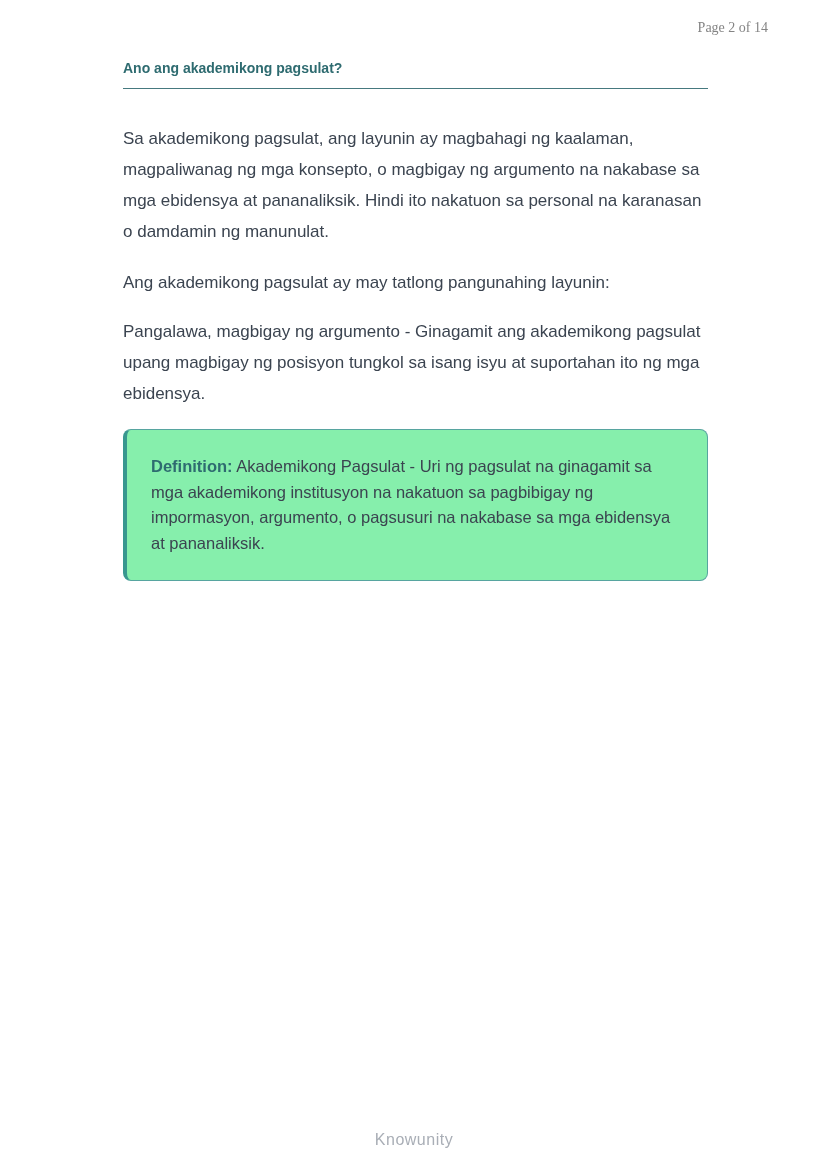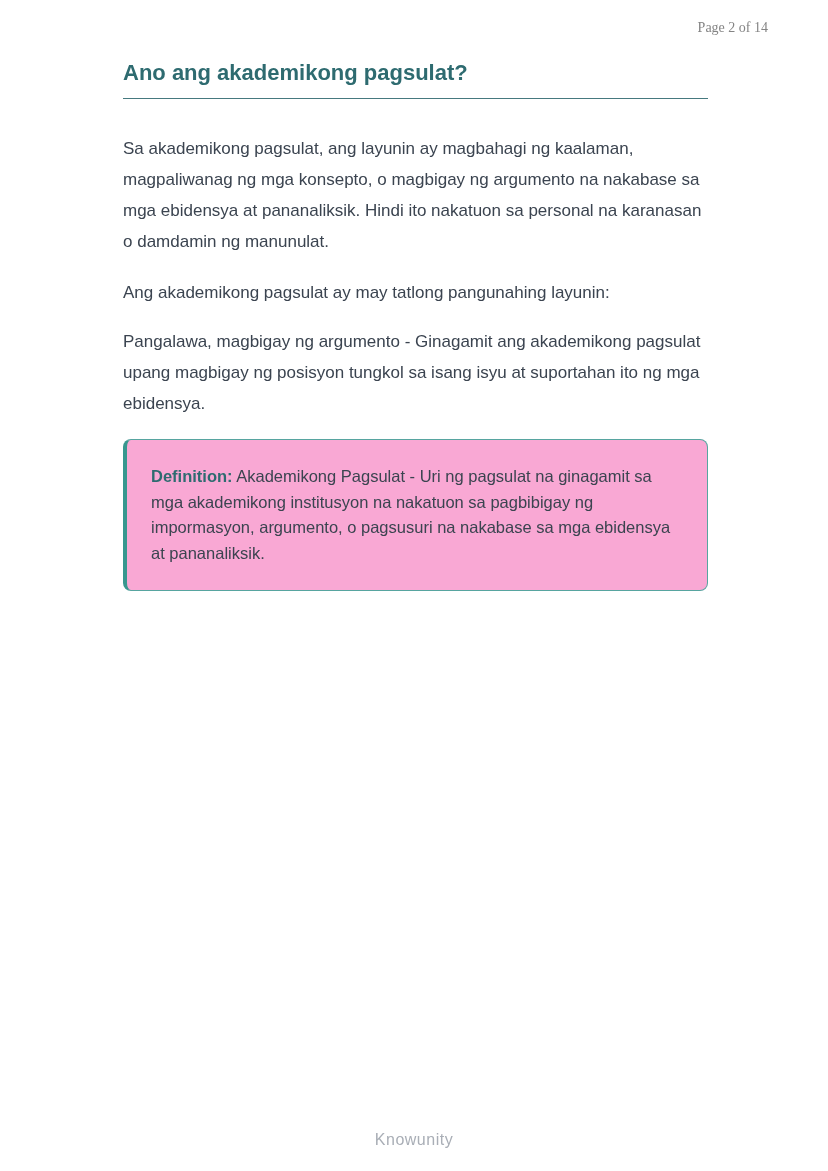--- a/index.html
+++ b/index.html
@@ -18,21 +18,21 @@
     font-size: 14px;
     color: #848484;
   }
   .content {
     position: absolute;
     top: 60px;
     left: 123px;
     width: 585px;
   }
   .section-heading {
-    font-size: 22px;
+    font-size: 14px;
     font-weight: bold;
     color: #2e6b70;
     padding-bottom: 12px;
     border-bottom: 1px solid #46797f;
     margin-bottom: 34px;
   }
   .section-heading.second {
     margin-top: 18px;
   }
   .para {
@@ -41,21 +41,21 @@
     color: #3b4450;
     margin-bottom: 20px;
   }
   .para.tight { margin-bottom: 18px; }
   .definition-box {
     margin-top: 14px;
     border: 1px solid #57a5a0;
     border-left: 4px solid #38978f;
     border-radius: 8px;
     padding: 24px 28px 24px 24px;
-    background: #f9a8d4;
+    background: #86efac;
   }
   .definition-text {
     font-size: 16.5px;
     line-height: 25.5px;
     color: #3b4450;
   }
   .definition-label {
     font-weight: bold;
     color: #2e6b70;
   }

